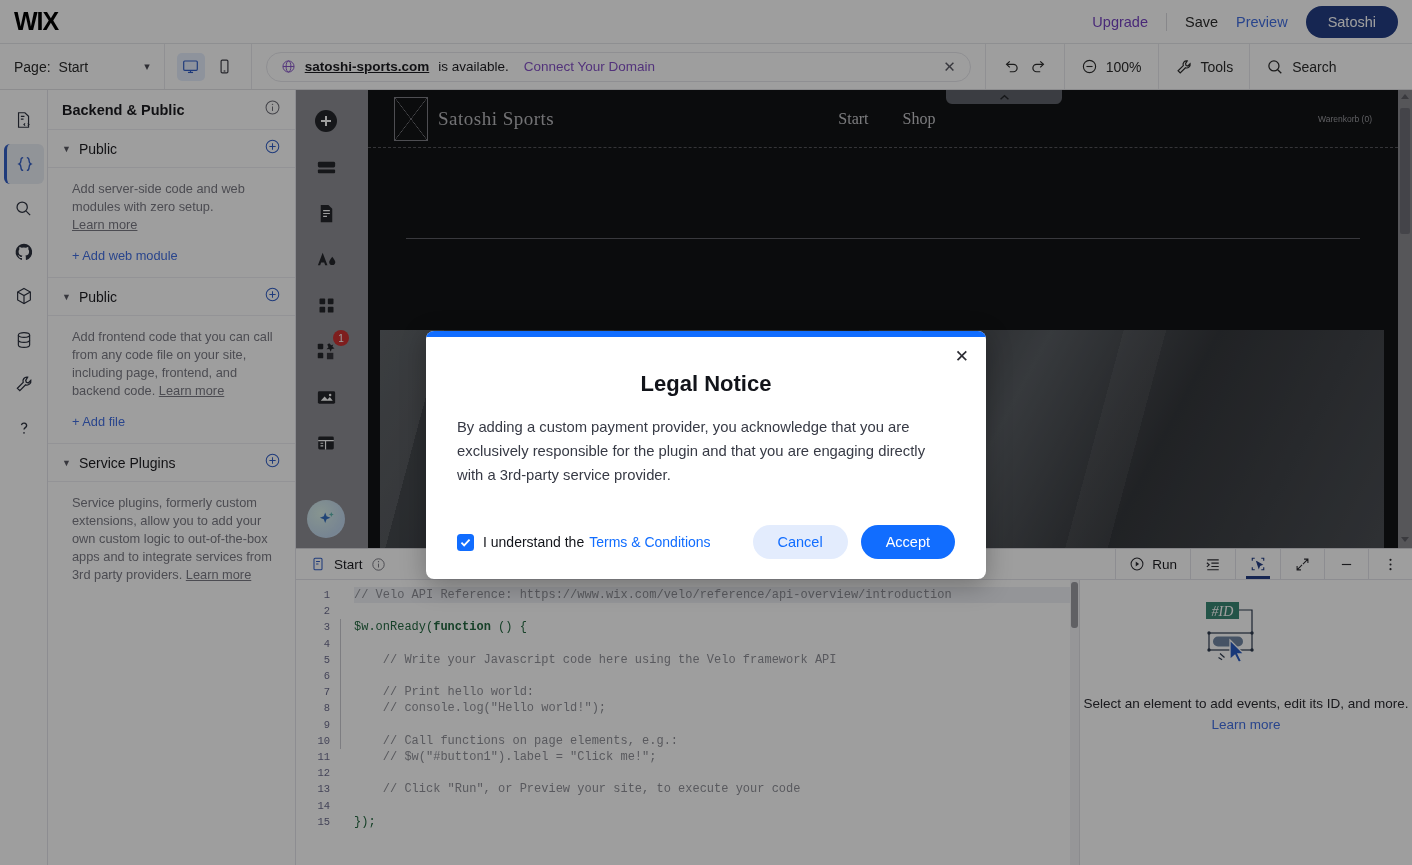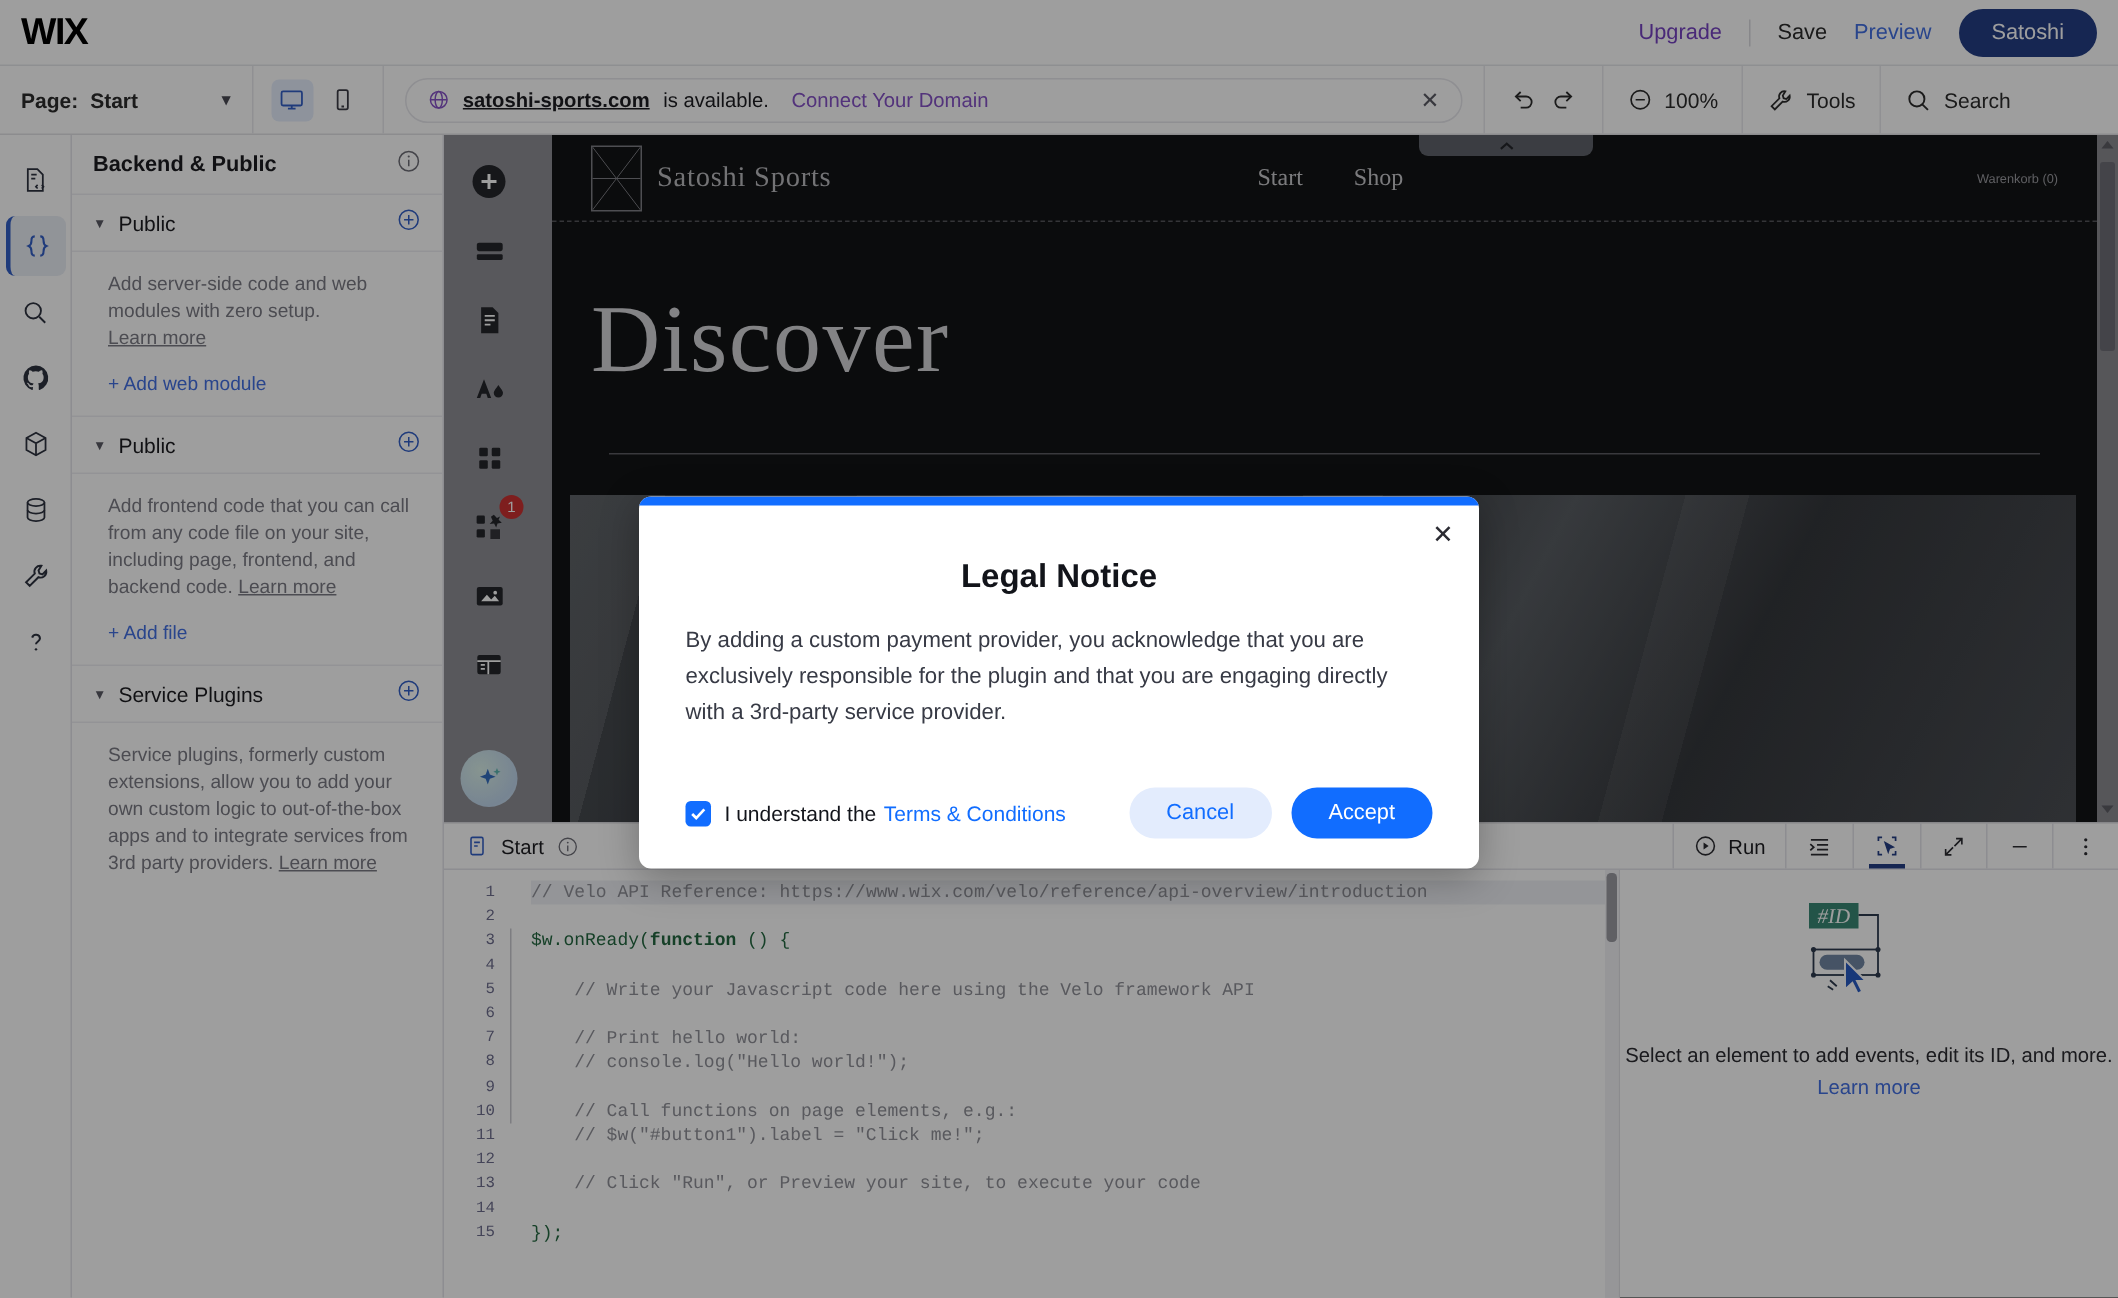--- a/index.html
+++ b/index.html
@@ -37,21 +37,21 @@
     padding: 8px 22px; font-size: 14.5px; cursor: pointer;
     font-family: "Liberation Sans", sans-serif;
   }
 
   
   .toolbar2 {
     position: absolute; top: 44px; left: 0; width: 1412px; height: 46px;
     background: #fff; display: flex; align-items: center;
     border-bottom: 1px solid #e1e1e6;
   }
-  .page-sel { display: flex; align-items: center; padding: 0 14px; gap: 8px; height: 100%; font-weight: bold; }
+  .page-sel { display: flex; align-items: center; padding: 0 14px; gap: 8px; height: 100%; }
   .page-lbl { font-size: 14px; color: #2b2b2b; }
   .page-val { font-size: 14px; color: #2b2b2b; }
   .caret { margin-left: 48px; color: #4a4a55; font-size: 11px; }
   .sep-v { width: 1px; height: 100%; background: #e9e9ee; }
   .devicebtns { display: flex; align-items: center; gap: 6px; padding: 0 12px; }
   .devbtn {
     width: 28px; height: 28px; border-radius: 5px; display: flex;
     align-items: center; justify-content: center; cursor: pointer;
   }
   .devbtn.active { background: #e3eeff; }
@@ -517,21 +517,20 @@
         <div class="logo-mark"></div>
         <span class="brand">Satoshi Sports</span>
         <div class="site-nav">
           <span>Start</span>
           <span>Shop</span>
         </div>
         <span class="cart">Warenkorb (0)</span>
       </div>
       <div class="dash-row"></div>
       <div class="hero">
-        <h1>Discover</h1>
         <div class="hero-rule"></div>
       </div>
       <div class="photo"></div>
     </div>
 
     <div class="vscroll">
       <span class="ar up"></span>
       <div class="thumb"></div>
       <span class="ar dn"></span>
     </div>

